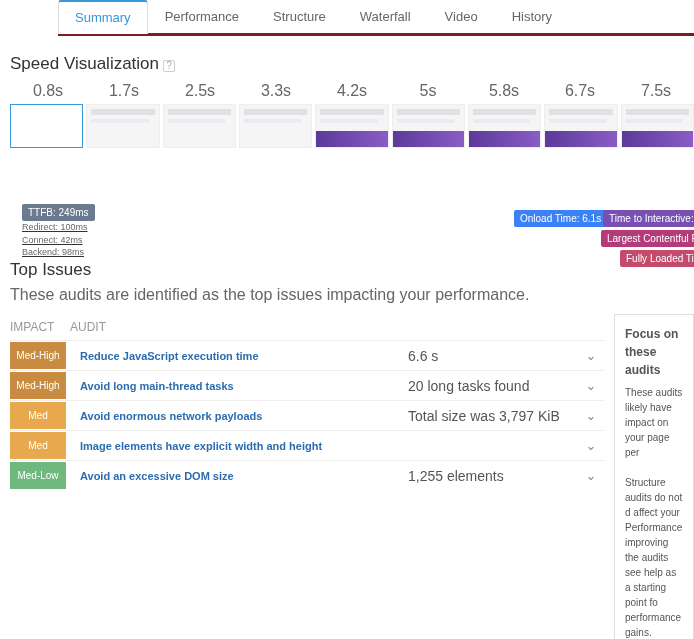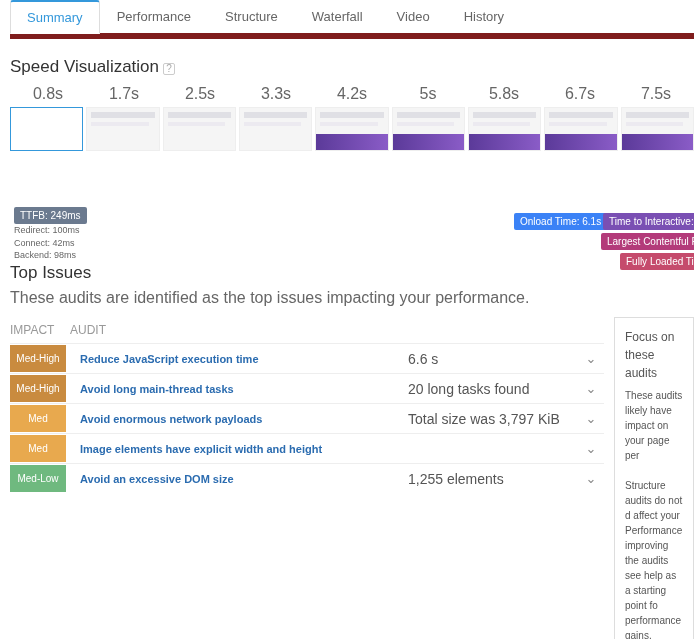--- a/index.html
+++ b/index.html
@@ -1,17 +1,17 @@
 <!DOCTYPE html>
 <html><head>
 <meta charset="utf-8">
 <style>
 * { box-sizing: border-box; margin: 0; padding: 0; }
 body { font-family: Arial, Helvetica, sans-serif; font-size: 12px; color: #333; background: #fff; width: 694px; padding-left: 10px; }
-.tabs { display: flex; border-bottom: 6px solid #7f1d1d; }
+.tabs { display: flex; border-bottom: 3px solid #7f1d1d; margin-left: 48px; }
 .tab { padding: 8px 16px; font-size: 13px; color: #666; cursor: pointer; border: 1px solid transparent; border-bottom: none; }
 .tab.active { color: #3498db; border: 1px solid #ddd; border-bottom: 1px solid #fff; border-top: 2px solid #3498db; margin-bottom: -1px; border-radius: 3px 3px 0 0; }
 h2 { font-size: 17px; font-weight: 400; margin: 18px 0 6px; color: #333; }
 .qmark { display:inline-block; font-size:10px; border:1px solid #ccc; color:#aaa; border-radius:2px; width:12px; height:12px; line-height:10px; text-align:center; margin-left:4px;}
 .speedviz { position: relative; margin-top: 8px; min-height:160px;}
 .sv-times { display:flex; font-size:16px; color:#666;}
 .sv-times span { flex:1; text-align:center; }
 .sv-frames { display:flex; gap:3px; margin-top:4px; }
 .sv-frame { flex:1; height:44px; background:#f5f5f5; border:1px solid #eee; position:relative; }
 .sv-frame.first { background:#fff; border:1px solid #3498db;}
@@ -20,42 +20,42 @@
 .sv-frame .band { position:absolute; bottom:0; left:0; right:0; height:16px; background:linear-gradient(90deg,#5b3a99,#8a5cc7);}
 .badge { display:inline-block; padding:3px 6px; font-size:10px; color:#fff; border-radius:2px; white-space:nowrap;}
 .b-ttfb{background:#6b7a8f;}
 .b-fcp{background:#3498db;}
 .b-onload{background:#3b82f6;}
 .b-tti{background:#7a4fb3;}
 .b-lcp{background:#b33b7a;}
 .b-flt{background:#c54b6c;}
 .sub { font-size:9px; color:#666; line-height:1.4; }
 .badgebox{position:absolute; font-size:10px;}
-#bx-ttfb{top:122px;left:4px;}
+#bx-ttfb{top:122px;left:12px;text-decoration:underline;}
 #bx-fcp{top:175px;left:42px;}
 #bx-onload{top:128px;left:504px;}
 #bx-tti{top:128px;left:593px;}
 #bx-lcp{top:148px;left:591px;}
 #bx-flt{top:168px;left:610px;}
 
 .desc{font-size:16px;color:#666;margin:4px 0 10px;}
 .top-wrap{display:flex;gap:10px;}
 .top-table{flex:1;}
 .th-row{display:flex;font-size:12px;color:#999;padding:6px 0;text-transform:uppercase;}
 .th-imp{width:60px;}
 .issue{display:flex;align-items:center;border-top:1px solid #eee;min-height:30px;}
 .impact{width:56px;color:#fff;font-size:10px;text-align:center;padding:8px 0;margin-right:14px;}
 .mh{background:#c98b3f;}
 .md{background:#e8a94e;}
 .ml{background:#6fb97f;}
 .audit{flex:1;color:#2b6cb0;font-size:11px;font-weight:600;cursor:pointer;}
 .metric{width:170px;font-size:14px;color:#555;}
 .chev{width:26px;text-align:center;color:#888;font-size:13px;cursor:pointer;}
 .focus{width:80px;border:1px solid #ddd;padding:10px;font-size:10px;color:#555;overflow:hidden; line-height:1.5;}
-.focus h3{font-size:12px;font-weight:400;margin-bottom:6px;}
+.focus h3{font-size:12px;font-weight:700;margin-bottom:6px;}
 </style>
 </head>
 <body>
 
 <div class="tabs">
   <div class="tab active">Summary</div>
   <div class="tab">Performance</div>
   <div class="tab">Structure</div>
   <div class="tab">Waterfall</div>
   <div class="tab">Video</div>

